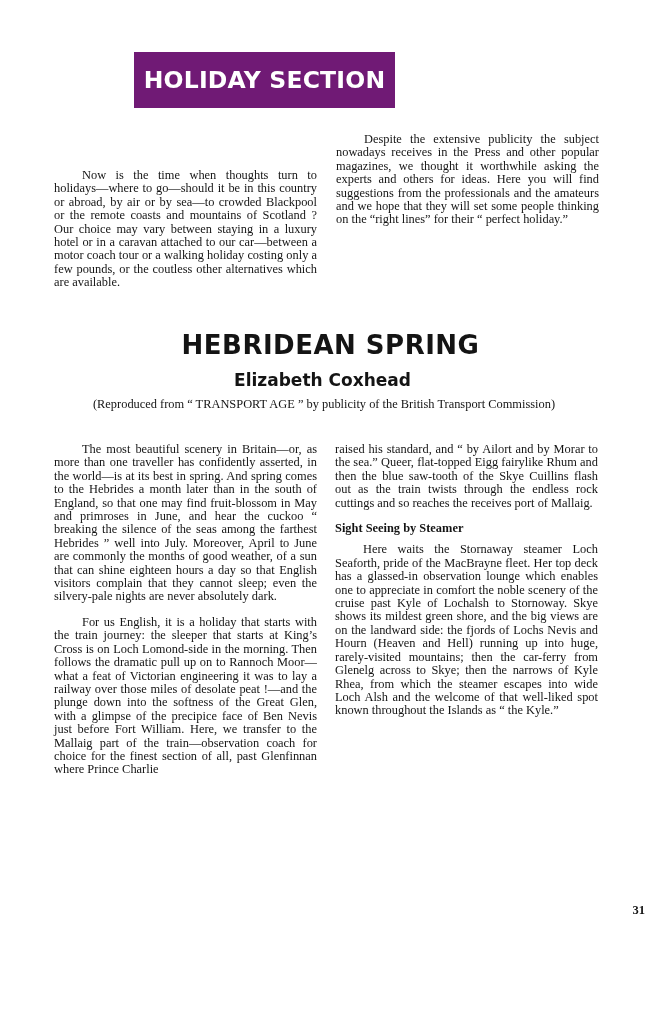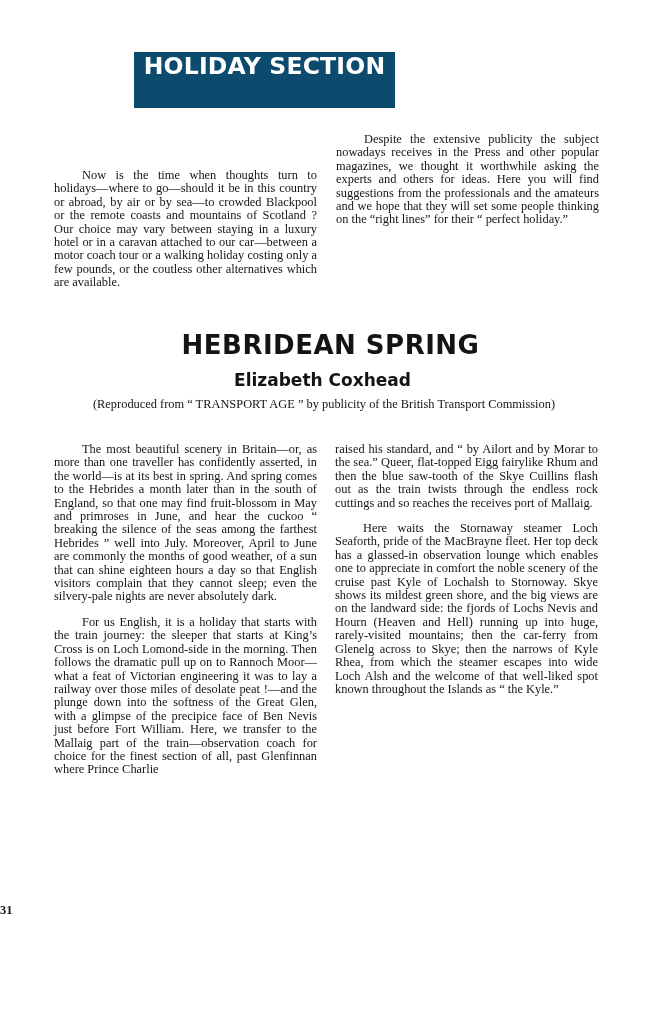--- a/index.html
+++ b/index.html
@@ -1,31 +1,31 @@
 <!DOCTYPE html>
 <html><head>
 <meta charset="utf-8">
 <style>
   html, body { margin: 0; padding: 0; background: #ffffff; }
   body { width: 645px; height: 1016px; position: relative; overflow: hidden; color: #141414; font-family: "Liberation Serif", "DejaVu Serif", serif; }
-  .banner { position: absolute; left: 134px; top: 52px; width: 261px; height: 56px; background: #0c4a6e; display: flex; justify-content: center; }
+  .banner { position: absolute; left: 134px; top: 52px; width: 261px; height: 56px; background: #701a75; display: flex; align-items: center; justify-content: center; }
   .banner span { color: #ffffff; font-family: "DejaVu Sans", sans-serif; font-weight: bold; font-size: 23.5px; letter-spacing: 0.2px; }
   .col { position: absolute; font-size: 12.4px; line-height: 13.4px; text-align: justify; }
   .col p { margin: 0; text-indent: 28px; }
   .intro-left { left: 54px; top: 133px; width: 263px; margin-top: 36px; }
   .intro-right { left: 336px; top: 133px; width: 263px; }
   .title { position: absolute; left: 8px; width: 645px; top: 330px; text-align: center; font-family: "DejaVu Sans", sans-serif; font-weight: bold; font-size: 26px; letter-spacing: 0.5px; }
   .author { position: absolute; left: 0; width: 645px; top: 370px; text-align: center; font-family: "DejaVu Sans", sans-serif; font-weight: bold; font-size: 17px; }
   .credit { position: absolute; left: 50px; width: 548px; top: 398px; text-align: center; font-size: 12.4px; line-height: 13px; }
   .art-left { left: 54px; top: 443px; width: 263px; }
   .art-right { left: 335px; top: 443px; width: 263px; }
   .col p + p { margin-top: 12px; }
   .subhead { font-weight: bold; text-indent: 0 !important; margin-top: 12px; margin-bottom: 6px; text-align: left; }
   .art-right p.subhead + p { margin-top: 8px; }
-  .page-num { position: absolute; left: 0; width: 645px; top: 903px; text-align: left; font-weight: bold; font-size: 12.5px; }
+  .page-num { position: absolute; left: 0; width: 645px; top: 903px; text-align: right; font-weight: bold; font-size: 12.5px; }
 </style>
 </head>
 <body>
 
 <div class="banner">
   <span>HOLIDAY SECTION</span>
 </div>
 
 <div class="col intro-left">
   <p>Now is the time when thoughts turn to holidays—where to go—should it be in this country or abroad, by air or by sea—to crowded Blackpool or the remote coasts and mountains of Scotland ? Our choice may vary between staying in a luxury hotel or in a caravan attached to our car—between a motor coach tour or a walking holiday costing only a few pounds, or the coutless other alternatives which are available.</p>
@@ -38,16 +38,17 @@
 <div class="author">Elizabeth Coxhead</div>
 <div class="credit">(Reproduced from “ TRANSPORT AGE ” by publicity of the British Transport Commission)</div>
 
 <div class="col art-left">
   <p>The most beautiful scenery in Britain—or, as more than one traveller has confidently asserted, in the world—is at its best in spring. And spring comes to the Hebrides a month later than in the south of England, so that one may find fruit-blossom in May and primroses in June, and hear the cuckoo “ breaking the silence of the seas among the farthest Hebrides ” well into July. Moreover, April to June are commonly the months of good weather, of a sun that can shine eighteen hours a day so that English visitors complain that they cannot sleep; even the silvery-pale nights are never absolutely dark.</p>
   <p>For us English, it is a holiday that starts with the train journey: the sleeper that starts at King’s Cross is on Loch Lomond-side in the morning. Then follows the dramatic pull up on to Rannoch Moor—what a feat of Victorian engineering it was to lay a railway over those miles of desolate peat !—and the plunge down into the softness of the Great Glen, with a glimpse of the precipice face of Ben Nevis just before Fort William. Here, we transfer to the Mallaig part of the train—observation coach for choice for the finest section of all, past Glenfinnan where Prince Charlie</p>
 </div>
 
 <div class="col art-right">
   <p style="text-indent:0">raised his standard, and “ by Ailort and by Morar to the sea.” Queer, flat-topped Eigg fairylike Rhum and then the blue saw-tooth of the Skye Cuillins flash out as the train twists through the endless rock cuttings and so reaches the receives port of Mallaig.</p>
+  <p class="subhead">Sight Seeing by Steamer</p>
   <p>Here waits the Stornaway steamer Loch Seaforth, pride of the MacBrayne fleet. Her top deck has a glassed-in observation lounge which enables one to appreciate in comfort the noble scenery of the cruise past Kyle of Lochalsh to Stornoway. Skye shows its mildest green shore, and the big views are on the landward side: the fjords of Lochs Nevis and Hourn (Heaven and Hell) running up into huge, rarely-visited mountains; then the car-ferry from Glenelg across to Skye; then the narrows of Kyle Rhea, from which the steamer escapes into wide Loch Alsh and the welcome of that well-liked spot known throughout the Islands as “ the Kyle.”</p>
 </div>
 
 <div class="page-num">31</div>
 
 </body></html>

